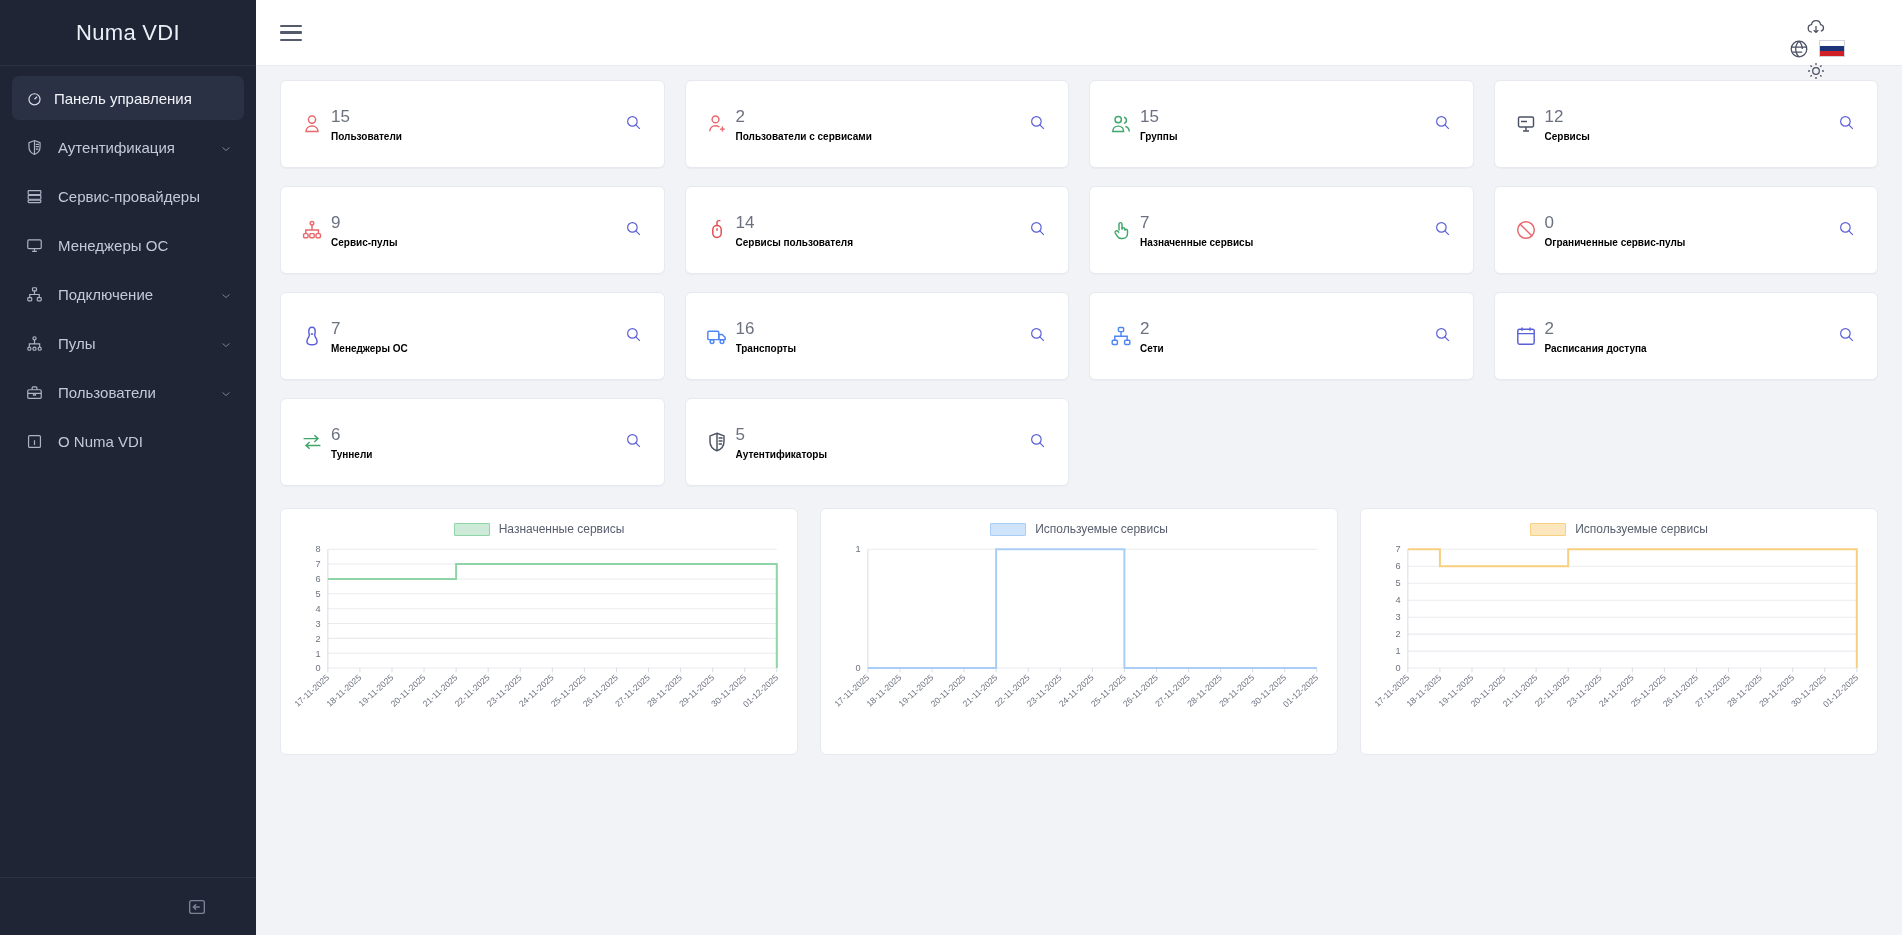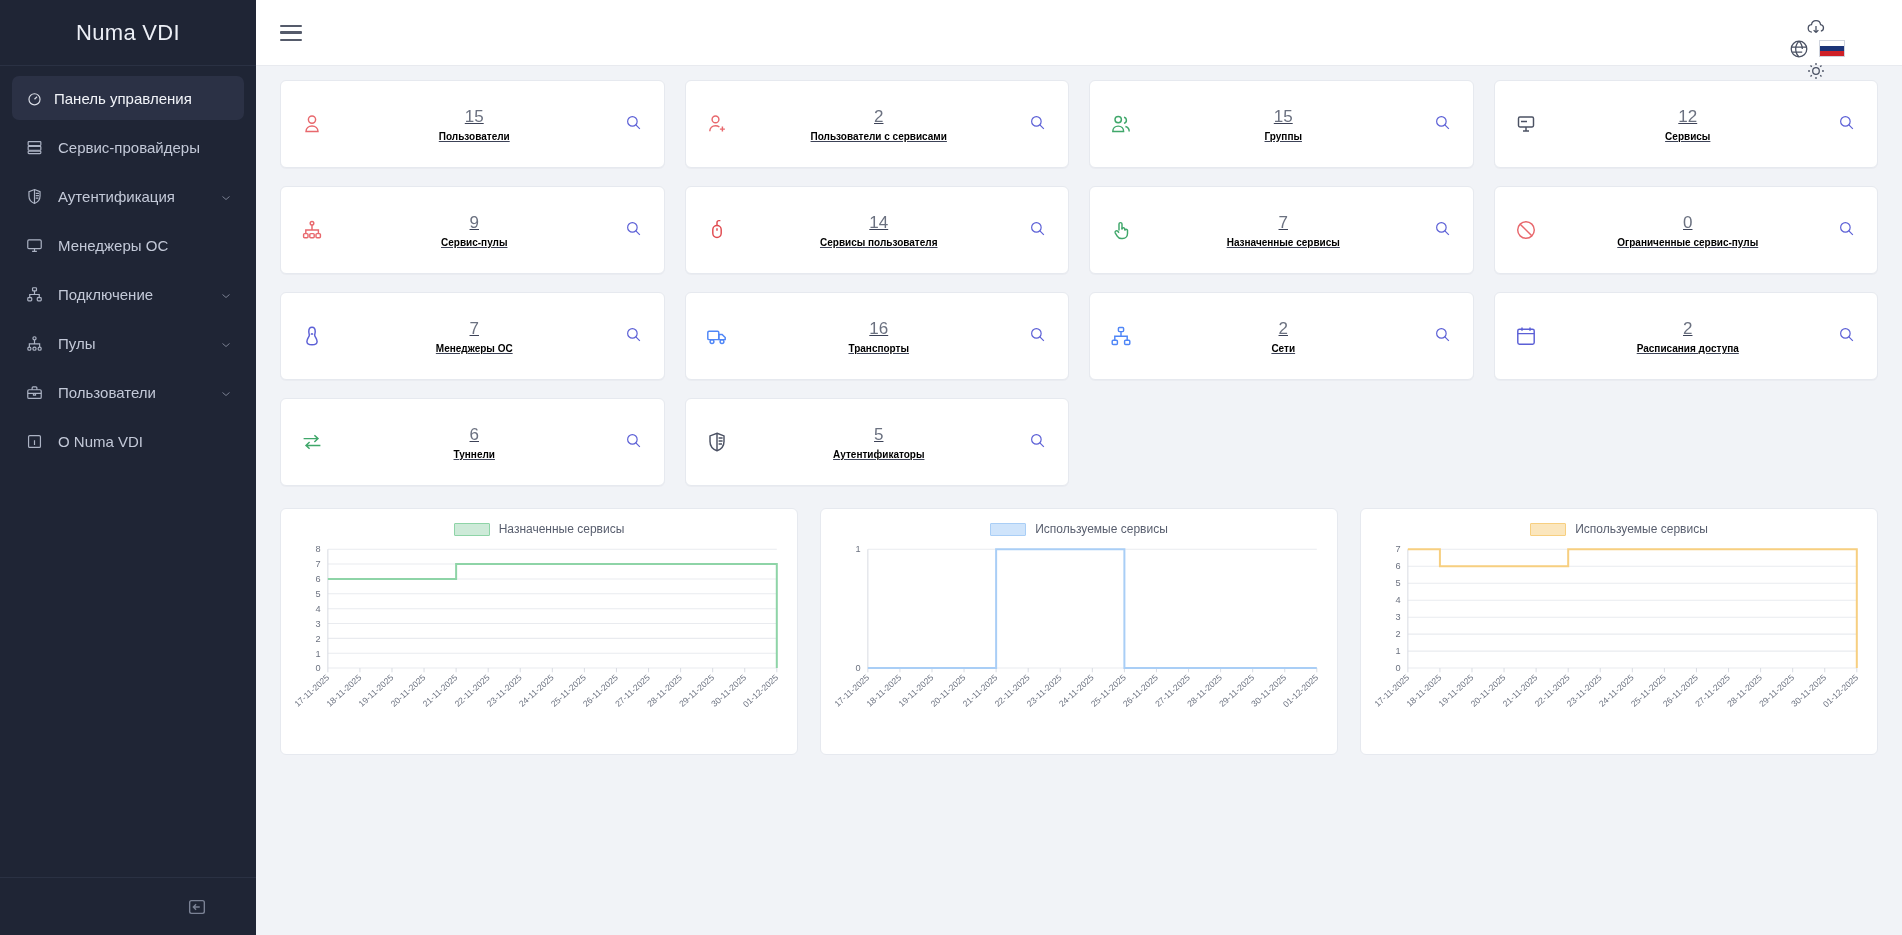--- a/index.html
+++ b/index.html
@@ -67,21 +67,21 @@
   
   .content{flex:1;overflow:hidden;padding:14px 24px 0 24px;}
   .cards{display:grid;grid-template-columns:repeat(4,1fr);gap:18px 20px;}
   .card{
     background:#fff;border:1px solid #e6e9ef;border-radius:6px;
     height:88px;display:flex;align-items:center;padding:0 18px;cursor:pointer;
     box-shadow:0 1px 1px rgba(20,30,60,.03);
   }
   .card-ico{width:26px;height:26px;flex:0 0 26px;display:flex;align-items:center;justify-content:center;}
   .card-ico svg{width:24px;height:24px;fill:none;stroke-width:1.45;}
-  .card-mid{flex:1;text-align:center;padding:0 6px;min-width:0;text-decoration:underline;}
+  .card-mid{flex:1;padding:0 6px;min-width:0;}
   .card-count{font-size:17px;color:#6b7180;line-height:1.5;font-weight:400;}
   .card-label{font-size:10px;color:#000000;font-weight:700;line-height:1.55;white-space:nowrap;overflow:hidden;text-overflow:ellipsis;}
   .card-search{width:22px;height:22px;flex:0 0 22px;cursor:pointer;}
   .card-search svg{width:19px;height:19px;stroke:#5b5fd6;fill:none;stroke-width:1.5;}
 
   .charts{display:grid;grid-template-columns:repeat(3,1fr);gap:22px;margin-top:22px;}
   .chart-card{
     background:#fff;border:1px solid #e6e9ef;border-radius:6px;height:247px;
     padding:10px 12px 8px 12px;display:flex;flex-direction:column;
   }
@@ -109,38 +109,38 @@
               <circle cx="12" cy="13" r="7"></circle>
               <path d="M12 13l3.2-3.2"></path>
               <path d="M9 9.6h.01M8 13h.01"></path>
             </svg>
           </span>
           <span class="nav-label">Панель управления</span>
         </div>
         <div class="nav-item">
           <span class="nav-ico">
             <svg viewBox="0 0 24 24">
-              <rect x="4" y="4.5" width="16" height="5" rx="1"></rect>
-              <rect x="4" y="10.5" width="16" height="5" rx="1"></rect>
-              <rect x="4" y="16.5" width="16" height="3.2" rx="1"></rect>
-            </svg>
-          </span>
-          <span class="nav-label">Сервис-провайдеры</span>
-        </div>
-        <div class="nav-item">
-          <span class="nav-ico">
-            <svg viewBox="0 0 24 24">
               <path d="M12 3.2l7 2.7v5.6c0 4.3-2.9 7.8-7 9.3-4.1-1.5-7-5-7-9.3V5.9z"></path>
               <path d="M12 3.6v17M13.6 8h4M13.6 11h4M13.6 14h3.4"></path>
             </svg>
           </span>
           <span class="nav-label">Аутентификация</span>
           <span class="chev"><svg viewBox="0 0 24 24">
               <path d="M5 9l7 6 7-6"></path>
             </svg></span>
+        </div>
+        <div class="nav-item">
+          <span class="nav-ico">
+            <svg viewBox="0 0 24 24">
+              <rect x="4" y="4.5" width="16" height="5" rx="1"></rect>
+              <rect x="4" y="10.5" width="16" height="5" rx="1"></rect>
+              <rect x="4" y="16.5" width="16" height="3.2" rx="1"></rect>
+            </svg>
+          </span>
+          <span class="nav-label">Сервис-провайдеры</span>
         </div>
         <div class="nav-item">
           <span class="nav-ico">
             <svg viewBox="0 0 24 24">
               <rect x="3.5" y="5" width="17" height="11" rx="1.5"></rect>
               <path d="M9 19.5h6M12 16v3.5"></path>
             </svg>
           </span>
           <span class="nav-label">Менеджеры ОС</span>
         </div>

